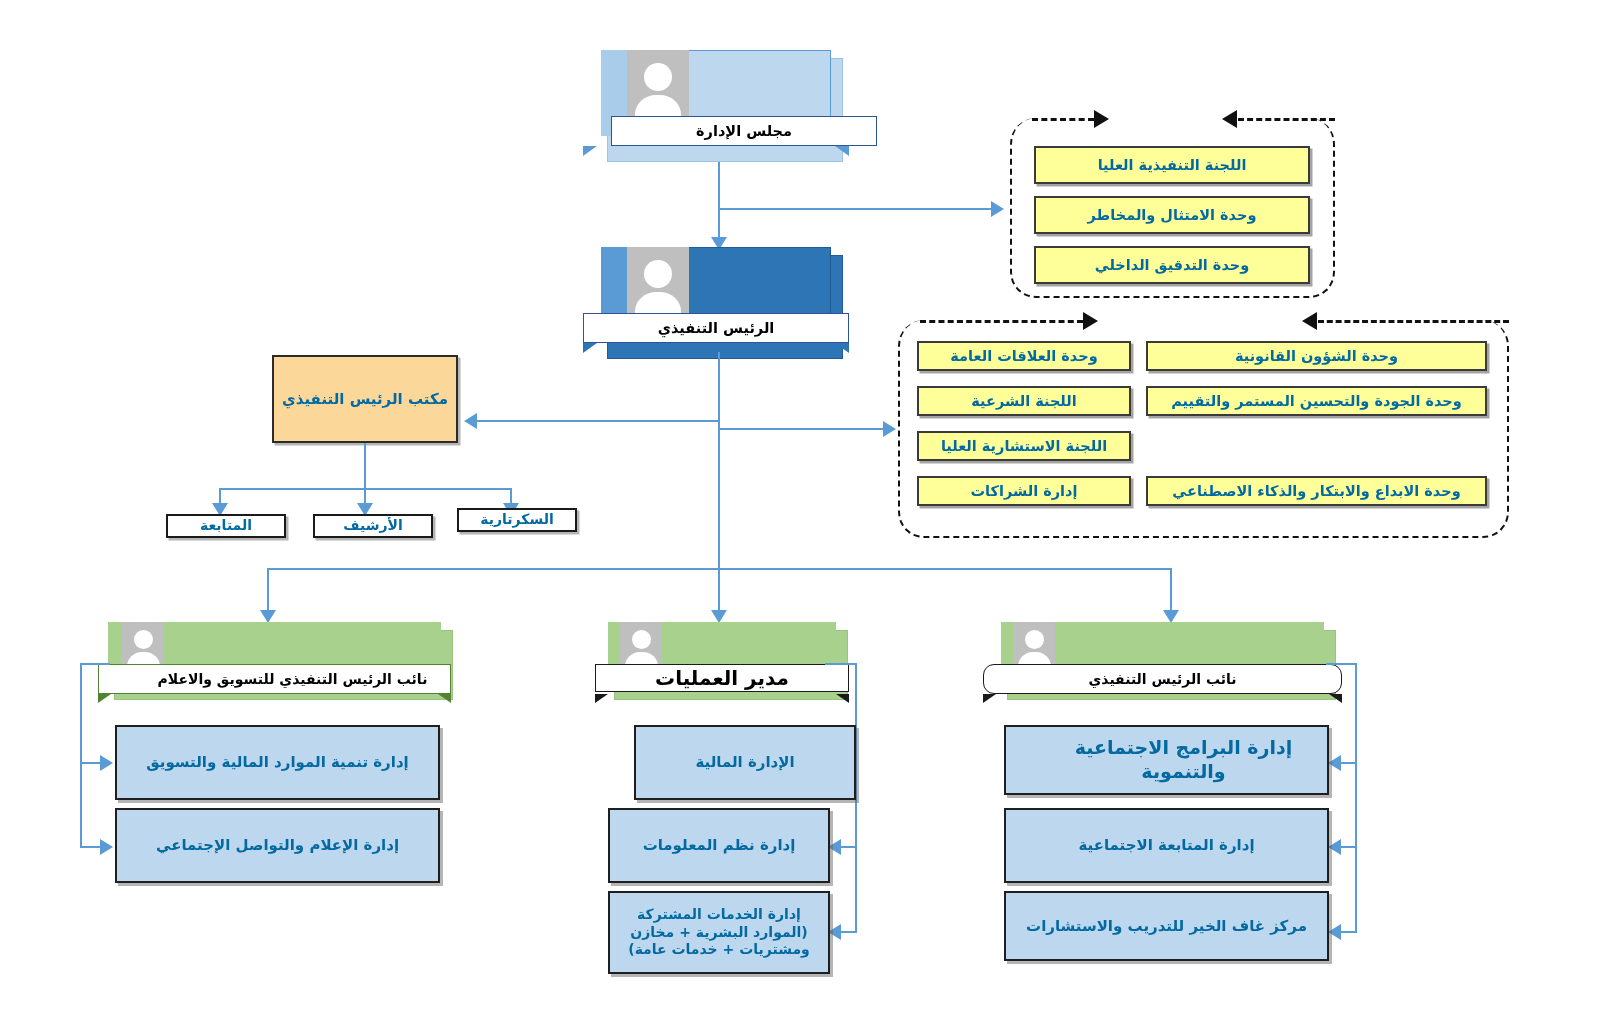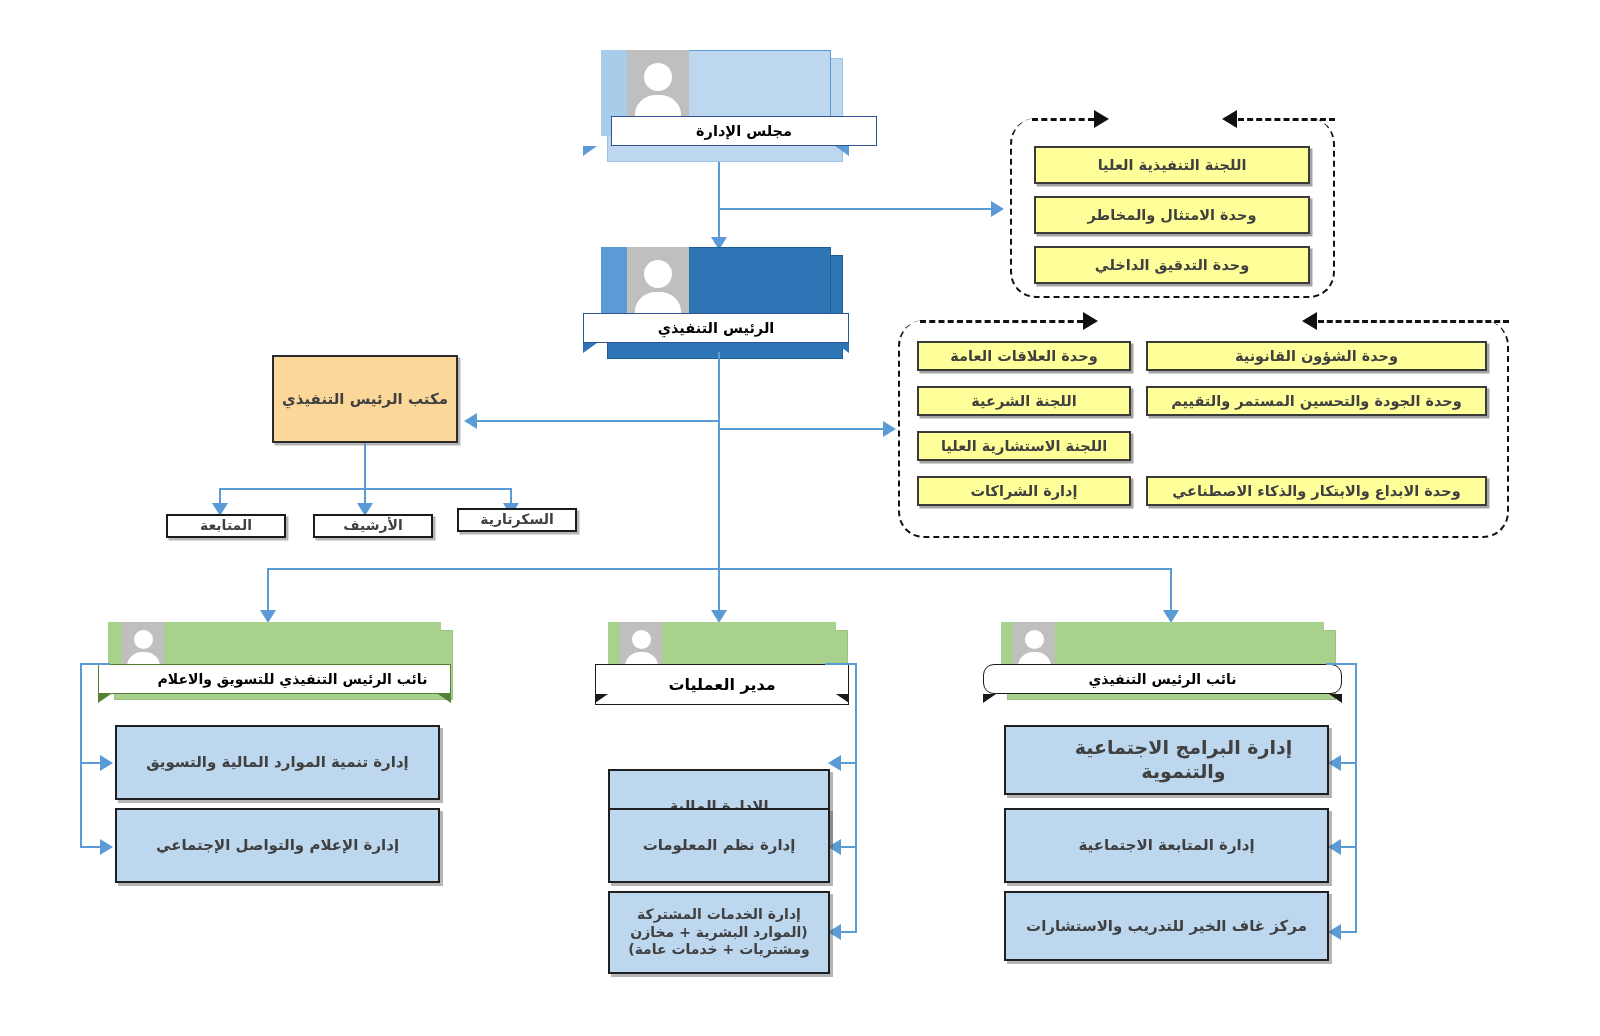--- a/index.html
+++ b/index.html
@@ -16,21 +16,21 @@
   .person-card .torso{border-radius:46% 46% 0 0;}
   .person-card .caption{position:absolute;background:#ffffff;border:1.6px solid #2f5496;
       display:flex;align-items:center;justify-content:center;text-align:center;
       font-weight:bold;color:#000;box-sizing:border-box;}
   .person-card .caption.green{border-color:#548235;padding-left:36px;}
   .person-card .caption.blkd{border-color:#1a1a1a;}
   .person-card .notch{position:absolute;width:0;height:0;}
 
   
   .box{position:absolute;box-sizing:border-box;display:flex;align-items:center;
-       justify-content:center;text-align:center;font-weight:bold;color:#404040;
+       justify-content:center;text-align:center;font-weight:bold;color:#0369a1;
        line-height:1.25;padding:2px 6px;}
   .box.yellow{background:#FFFF99;border:2.2px solid #3a3a3a;box-shadow:2.5px 2.5px 0 rgba(90,90,90,.55);}
   .box.orange{background:#FBD89A;border:2.2px solid #2b2b2b;box-shadow:2.5px 2.5px 0 rgba(90,90,90,.45);}
   .box.white{background:#ffffff;border:2.2px solid #1a1a1a;box-shadow:2.5px 2.5px 0 rgba(90,90,90,.45);}
   .box.lblue{background:#BDD7EE;border:2.4px solid #1f1f1f;box-shadow:3px 3px 0 rgba(90,90,90,.45);}
 
   
   .dgroup{position:absolute;box-sizing:border-box;border:2.4px dashed #111;border-radius:26px;background:transparent;}
 
   
@@ -166,35 +166,35 @@
   <div class="box lblue" style="left:115px;top:808px;width:325px;height:75px;font-size:15px;">إدارة الإعلام والتواصل الإجتماعي</div>
   <div class="box lblue" style="left:115px;top:725px;width:325px;height:75px;font-size:15px;">إدارة تنمية الموارد المالية والتسويق</div>
 
   <div class="person-card" style="left:608px;top:622px;width:240px;height:78px;">
     <div class="abs" style="left:6px;top:8px;width:234px;height:70px;background:#A9D18E;border:1.2px solid #9CC47F;"></div>
     <div class="abs" style="left:0;top:0;width:228px;height:62px;background:#A9D18E;"></div>
     <div class="abs" style="left:12px;top:0;width:42px;height:62px;background:#BFBFBF;">
       <div class="silh head" style="left:12px;top:8px;width:19px;height:19px;"></div>
       <div class="silh torso" style="left:5px;top:30px;width:33px;height:32px;"></div>
     </div>
-    <div class="caption blkd" style="left:-13px;top:42px;width:254px;height:41px;font-size:16px;">مدير العمليات</div>
+    <div class="caption blkd" style="left:-13px;top:42px;width:254px;height:28px;font-size:20px;">مدير العمليات</div>
     <div class="notch" style="left:-13px;top:72px;border-top:9px solid #1a1a1a;border-right:13px solid transparent;"></div>
     <div class="notch" style="left:228px;top:72px;border-top:9px solid #1a1a1a;border-left:13px solid transparent;"></div>
   </div>
 
   <div class="ln lnv" style="left:855px;top:663px;height:270px;"></div>
   <div class="ln lnh" style="left:825px;top:663px;width:32px;"></div>
   <div class="ln lnh" style="left:841px;top:762px;width:16px;"></div>
   <div class="arrow ar-left" style="left:828px;top:755px;"></div>
   <div class="ln lnh" style="left:841px;top:846px;width:16px;"></div>
   <div class="arrow ar-left" style="left:828px;top:839px;"></div>
   <div class="ln lnh" style="left:841px;top:931px;width:16px;"></div>
   <div class="arrow ar-left" style="left:828px;top:924px;"></div>
 
-  <div class="box lblue" style="left:608px;top:725px;width:222px;height:75px;font-size:15px;margin-top:44px;">الإدارة المالية</div>
+  <div class="box lblue" style="left:634px;top:725px;width:222px;height:75px;font-size:15px;">الإدارة المالية</div>
   <div class="box lblue" style="left:608px;top:808px;width:222px;height:75px;font-size:15px;">إدارة نظم المعلومات</div>
   <div class="box lblue" style="left:608px;top:891px;width:222px;height:83px;font-size:14px;">
     <span style="white-space:pre-line;display:block;">إدارة الخدمات المشتركة
 (الموارد البشرية + مخازن
 ومشتريات + خدمات عامة)</span>
   </div>
 
   <div class="person-card" style="left:1001px;top:622px;width:335px;height:78px;">
     <div class="abs" style="left:6px;top:8px;width:329px;height:70px;background:#A9D18E;border:1.2px solid #9CC47F;"></div>
     <div class="abs" style="left:0;top:0;width:323px;height:62px;background:#A9D18E;"></div>

